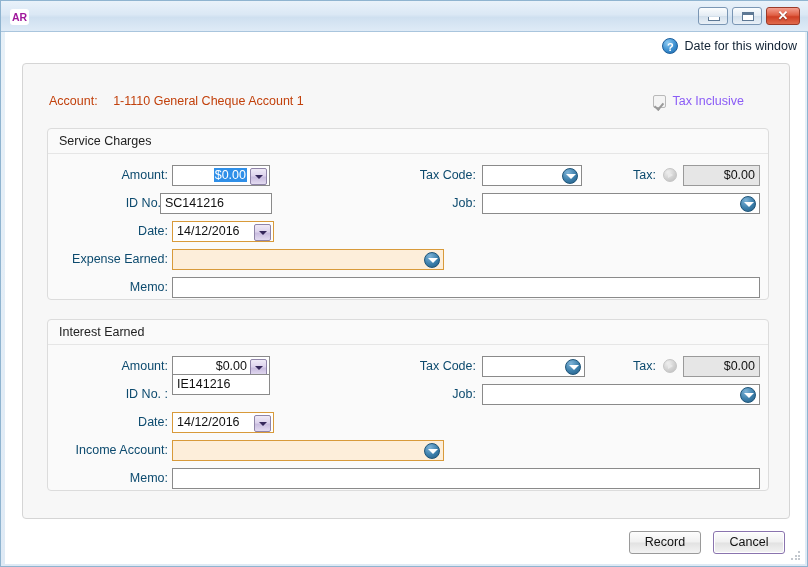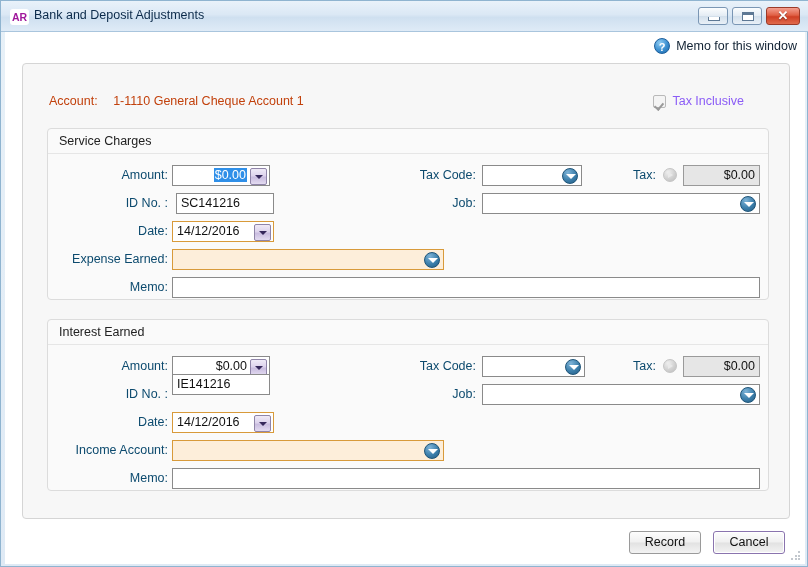--- a/index.html
+++ b/index.html
@@ -283,37 +283,36 @@
     position: absolute; width: 2px; height: 2px; background: #7b8794;
   }
 </style>
 </head>
 <body>
 
 <div id="window">
 
   <div id="titlebar">
     <div id="app-badge">AR</div>
-    <div id="title-text">Bank and Deposit Adjustments</div>
 
     <div class="winbtn" id="btn-min">
       <span class="glyph-min"></span>
     </div>
     <div class="winbtn" id="btn-max">
       <span class="glyph-max"></span>
     </div>
     <div class="winbtn" id="btn-close">
       <span class="glyph-close">✕</span>
     </div>
   </div>
 
   <div id="helpbar">
     <div id="help-link">
       <span id="help-icon">?</span>
-      <span id="help-text">Memo for this window</span>
+      <span id="help-text">Date for this window</span>
     </div>
   </div>
 
   <div id="content">
     <div id="panel">
 
       <div id="account-row">
         <span id="account-label">Account:</span>
         <span id="account-value">1-1110 General Cheque Account 1</span>
       </div>
@@ -327,21 +326,21 @@
         <div class="group-title">Service Charges</div>
         <div class="group-sep"></div>
 
         <div class="lbl lbl-left" style="top:39px;">Amount:</div>
         <div class="fld amount" style="left:124px; top:36px; width:98px;">
           <span class="val-sel">$0.00</span>
           <span class="combo-btn"></span>
         </div>
 
         <div class="lbl lbl-left" style="top:67px;">ID No. :</div>
-        <div class="fld" style="left:128px; top:64px; width:98px;">SC141216</div>
+        <div class="fld" style="left:112px; top:64px; width:112px;">SC141216</div>
 
         <div class="lbl lbl-left" style="top:95px;">Date:</div>
         <div class="fld dated" style="left:124px; top:92px; width:102px;">
           <span>14/12/2016</span>
           <span class="combo-btn"></span>
         </div>
 
         <div class="lbl lbl-left" style="top:123px;">Expense Earned:</div>
         <div class="fld reqd" style="left:124px; top:120px; width:272px;">
           <span></span>

